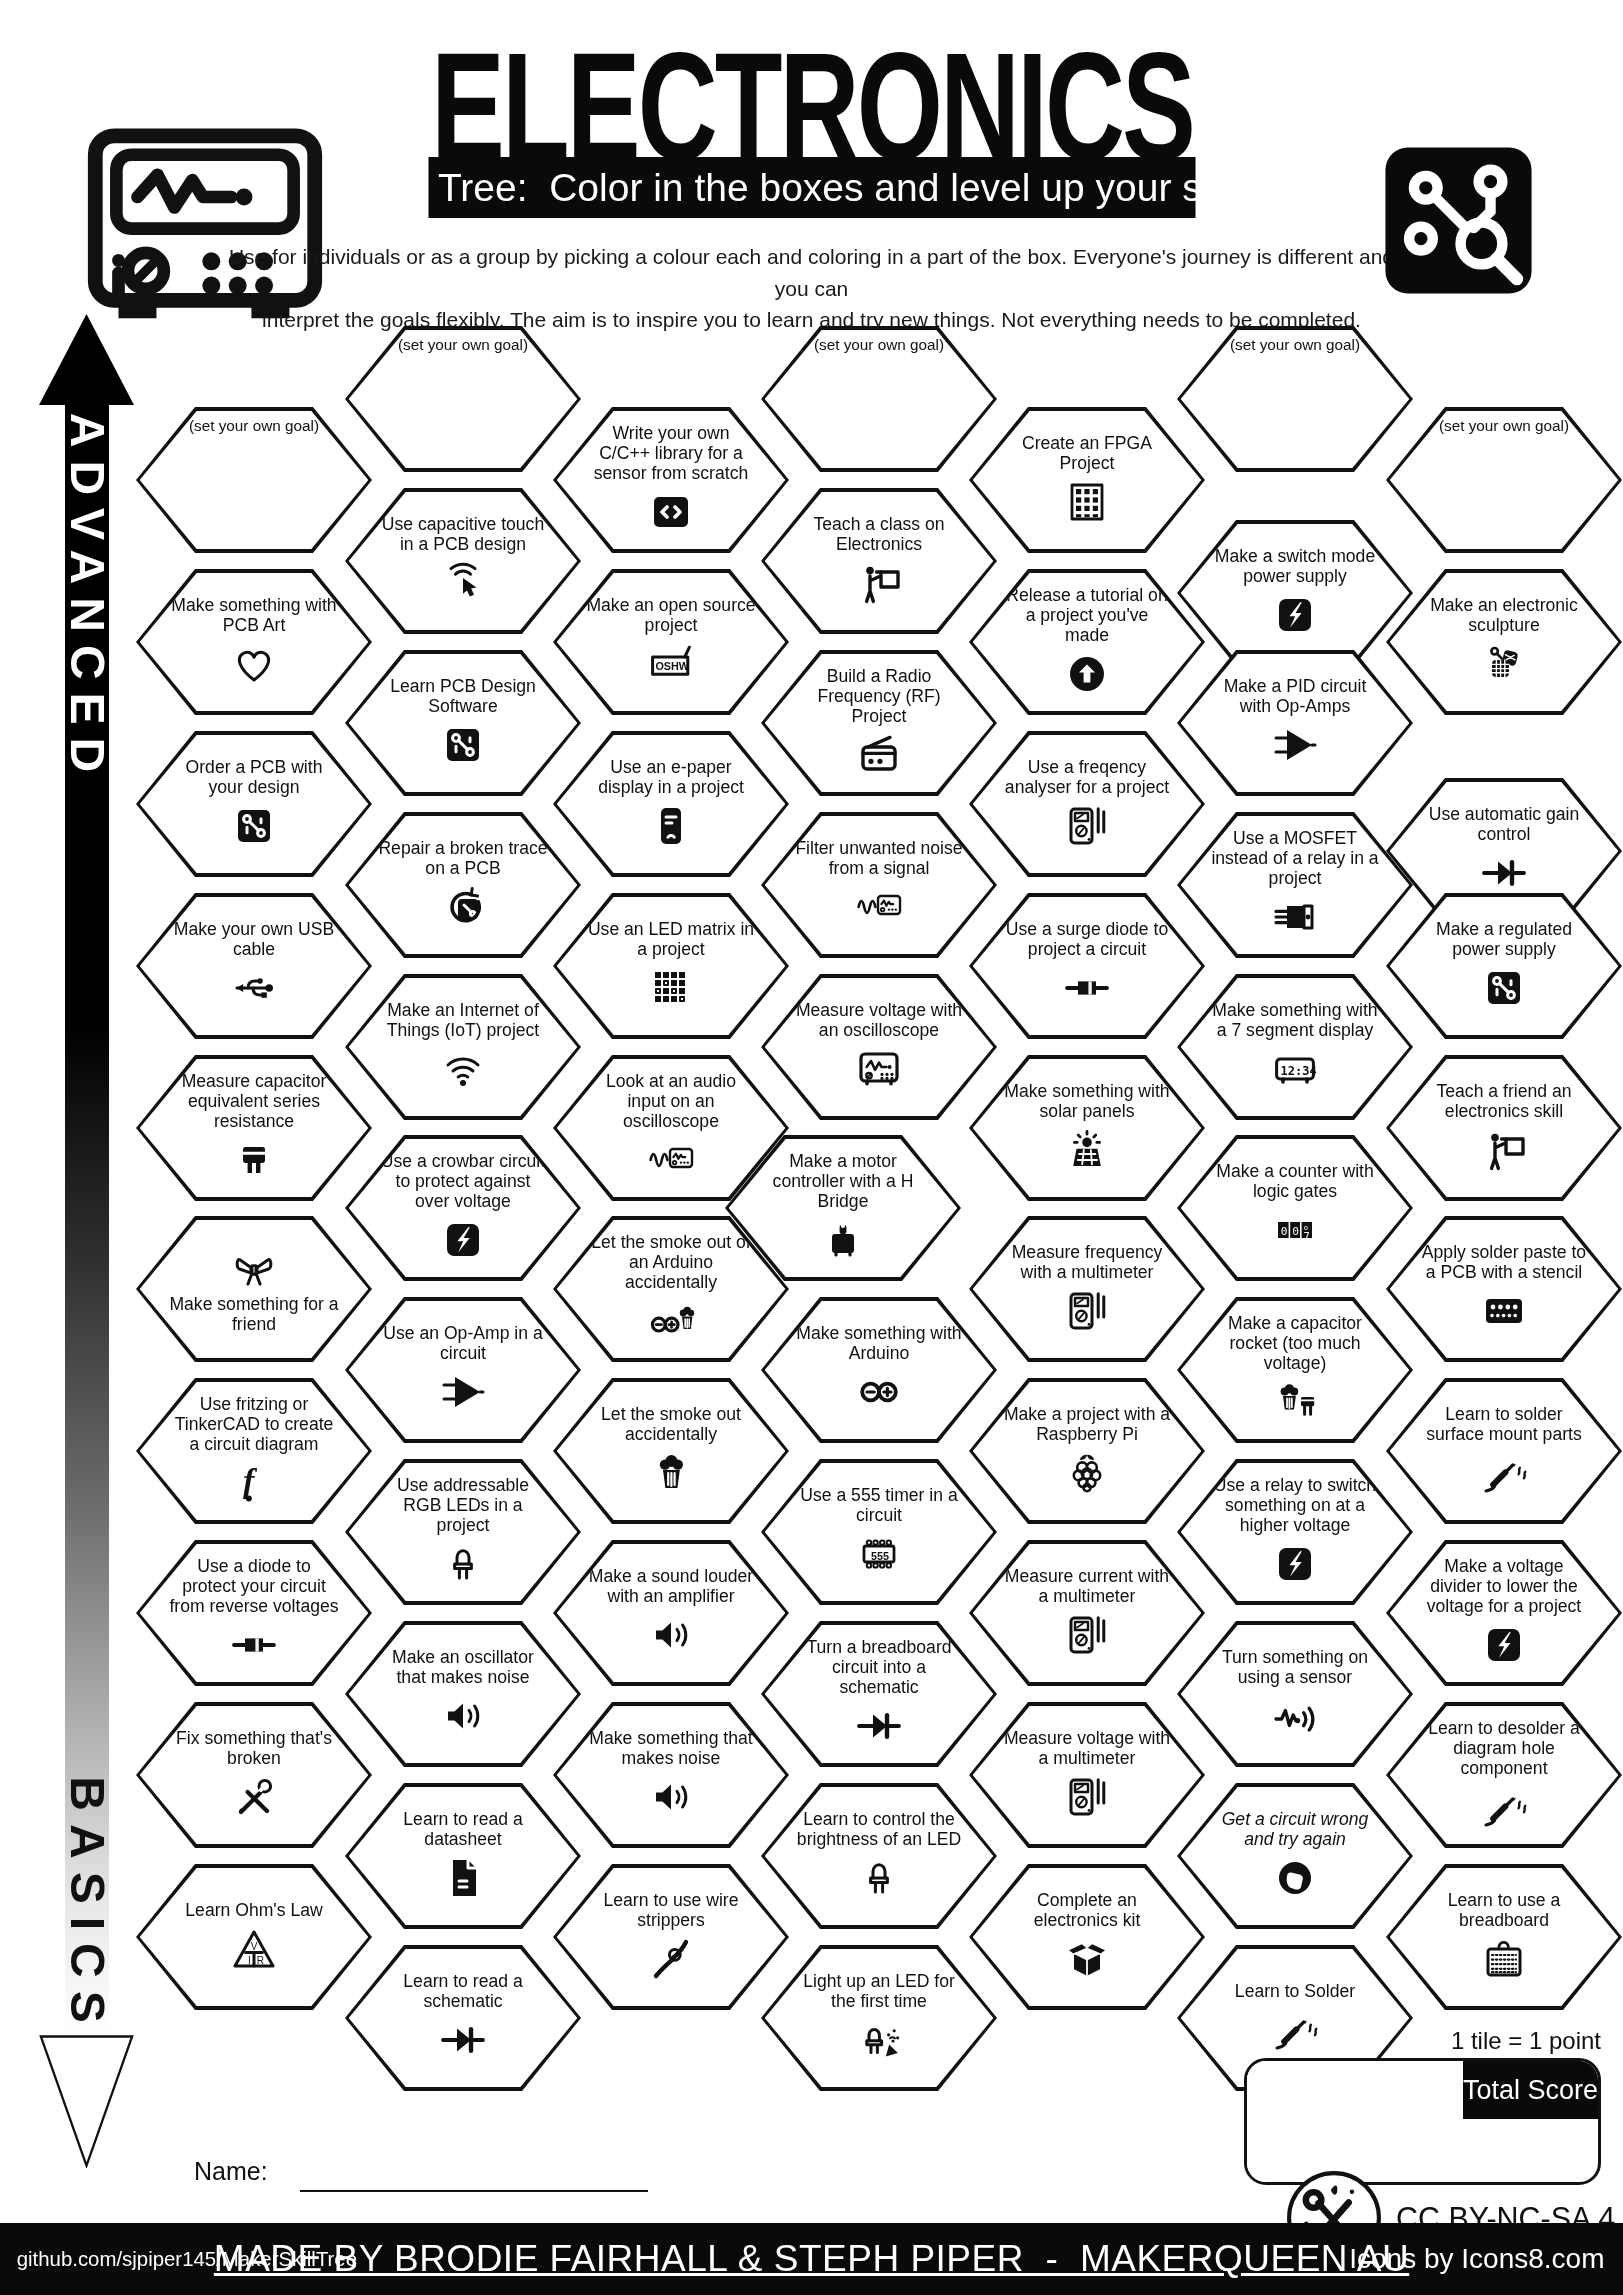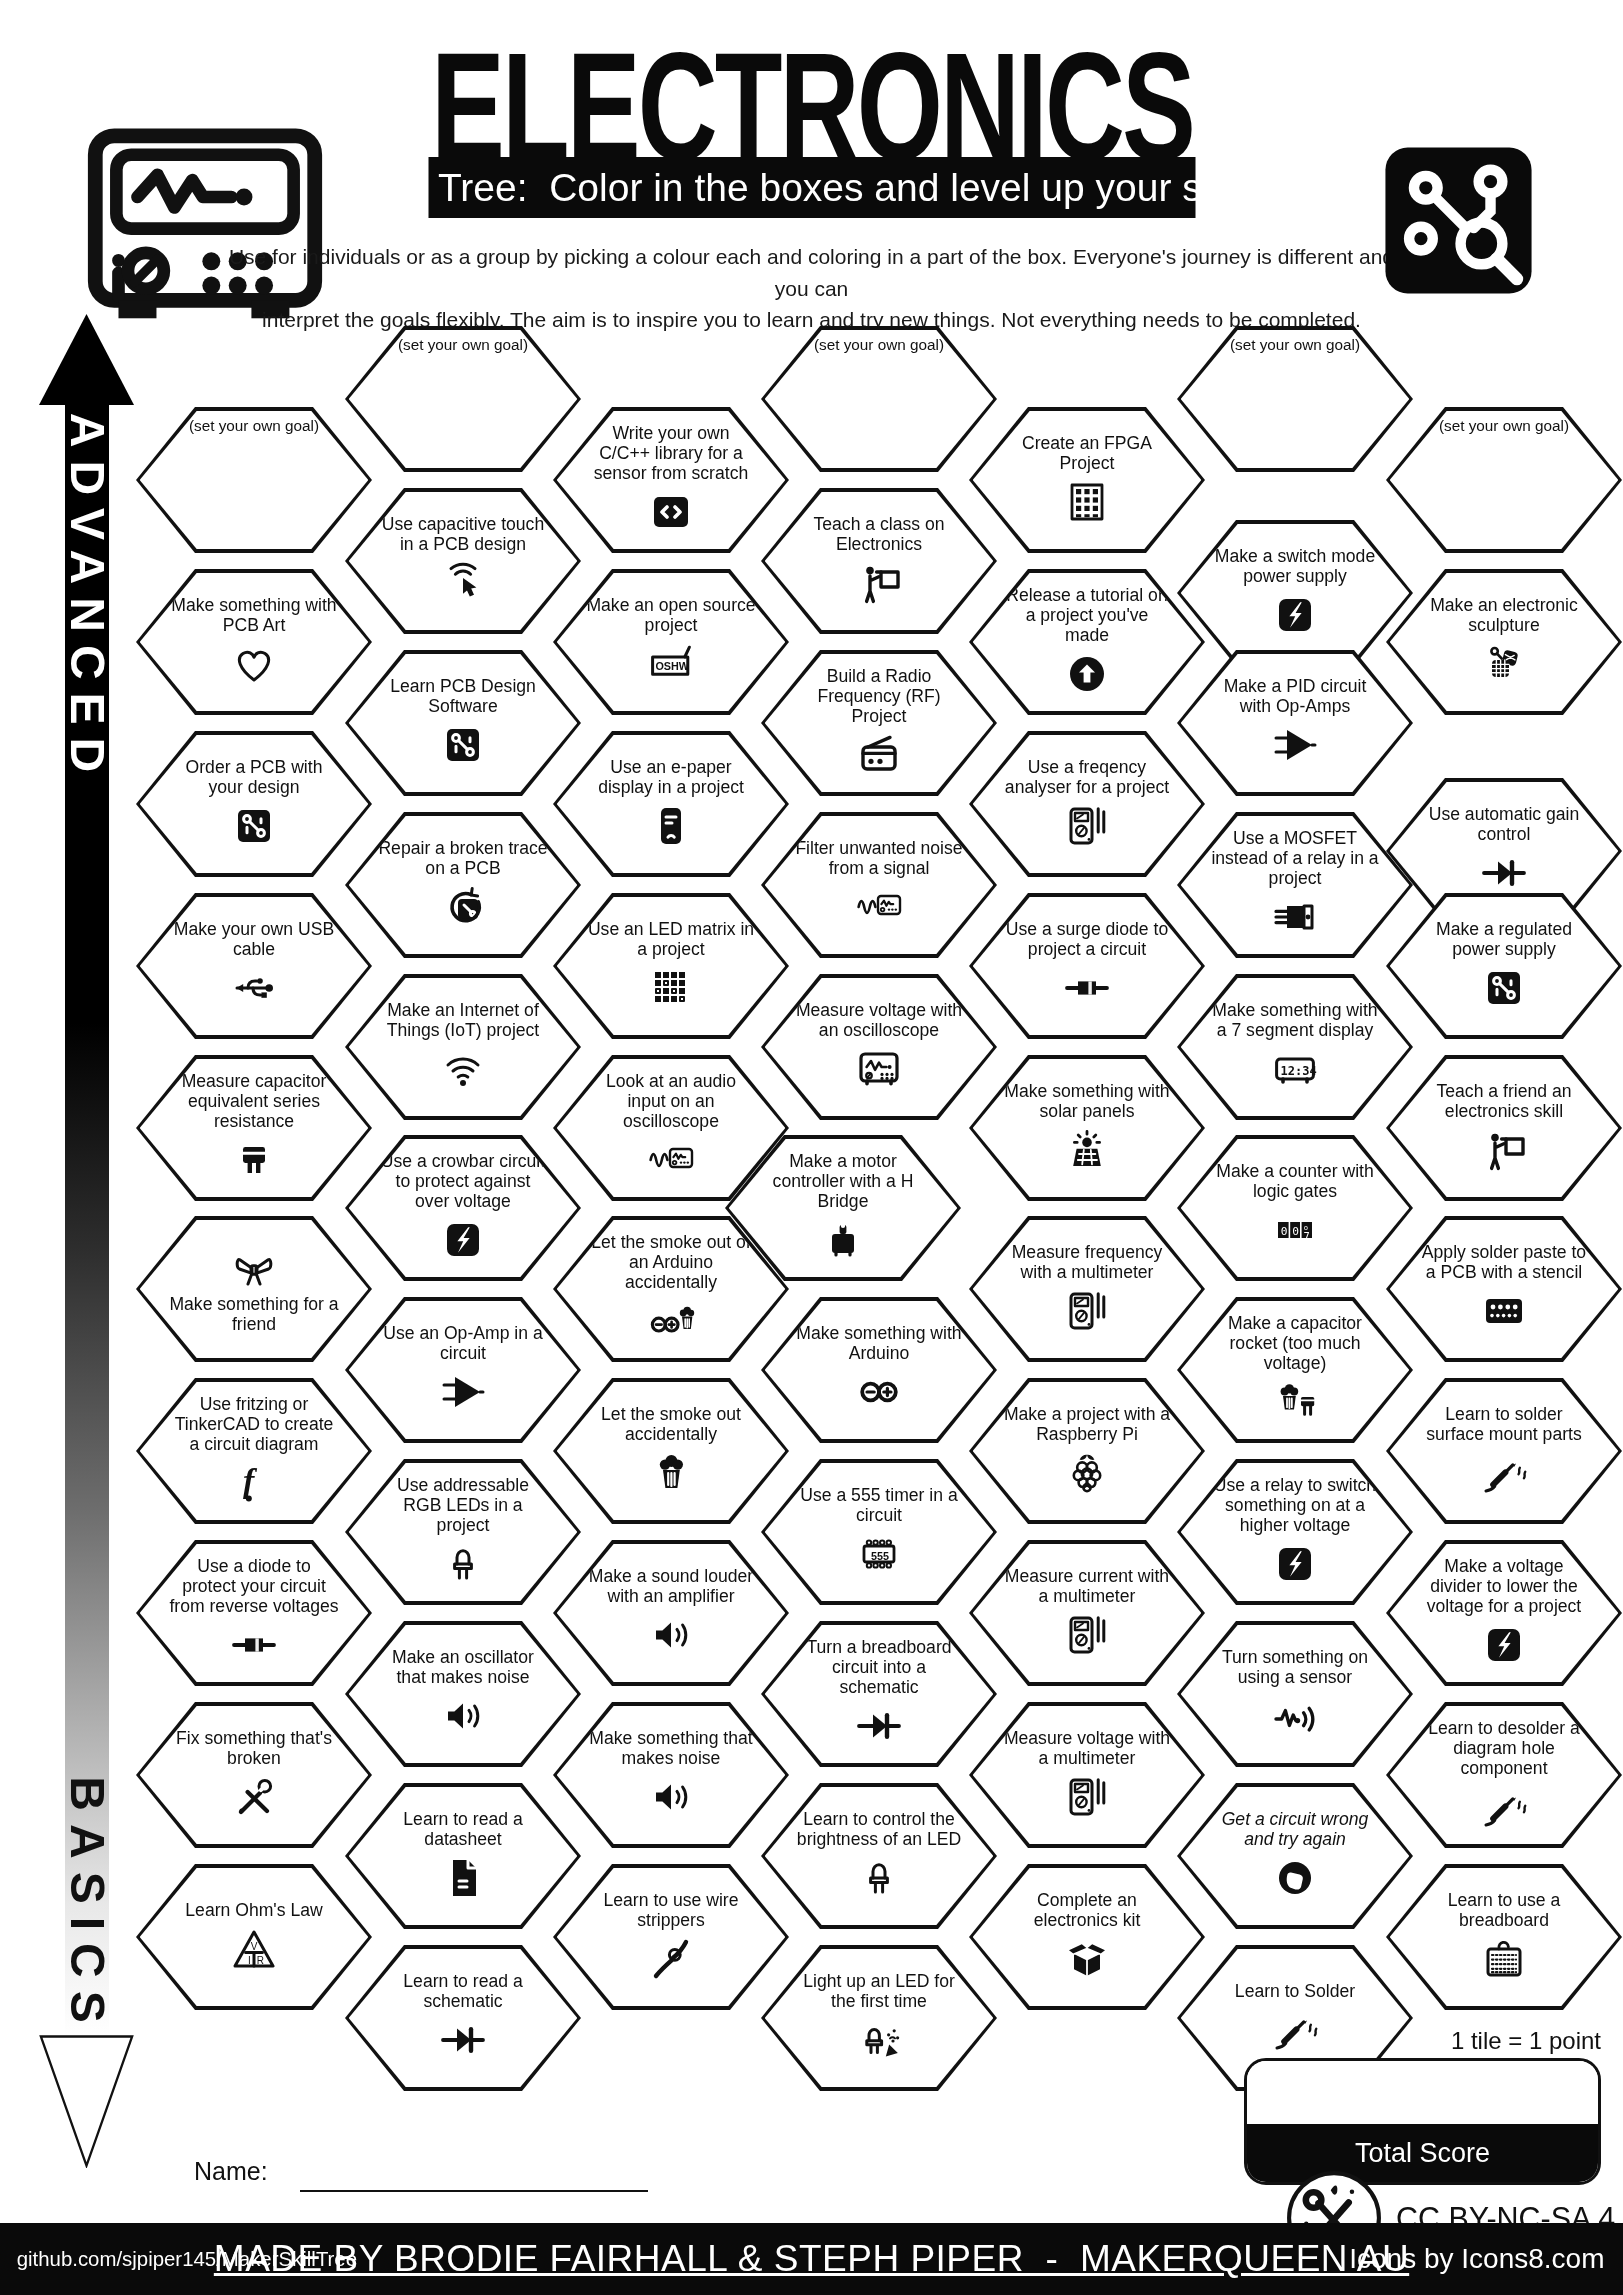--- a/index.html
+++ b/index.html
@@ -40,21 +40,21 @@
   .hex-icon svg{width:48px;height:48px;display:block;}
 
   
   .start-here{position:absolute;left:694px;top:2102px;display:flex;align-items:center;gap:15.7px;}
   .start-word{font-size:51px;font-weight:800;letter-spacing:-0.9px;transform:scale(.82,1.05);color:#0a0a0a;}
   .road-icon svg{width:98px;height:80px;display:block;}
   .name-row{position:absolute;left:194px;top:2157px;font-size:25px;color:#111;}
   .name-line{position:absolute;left:300px;top:2190px;width:348px;border-top:2.3px solid #111;}
   .tile-points{position:absolute;right:22px;top:2027px;font-size:24px;color:#111;}
   .score-box{position:absolute;left:1244px;top:2058px;width:357px;height:127px;border:3.2px solid #111;
-       border-radius:22px;box-sizing:border-box;overflow:hidden;background:#fff;display:flex;flex-direction:column;}
+       border-radius:22px;box-sizing:border-box;overflow:hidden;background:#fff;display:flex;}
   .score-blank{flex:1;background:#fff;}
   .score-bar{height:58px;background:#0a0a0a;color:#fff;display:flex;align-items:center;justify-content:center;font-size:27px;}
   .license-row{position:absolute;left:1285px;top:2169px;display:flex;align-items:center;gap:13px;}
   .cc-logo svg{width:98px;height:98px;display:block;}
   .cc-text{font-size:30.5px;color:#111;white-space:pre;}
 
   
   .footer{position:absolute;left:0;bottom:0;width:100%;height:72px;background:#0a0a0a;color:#fff;
        display:flex;align-items:center;}
   .footer-left{position:absolute;left:16.7px;font-size:20.4px;}

